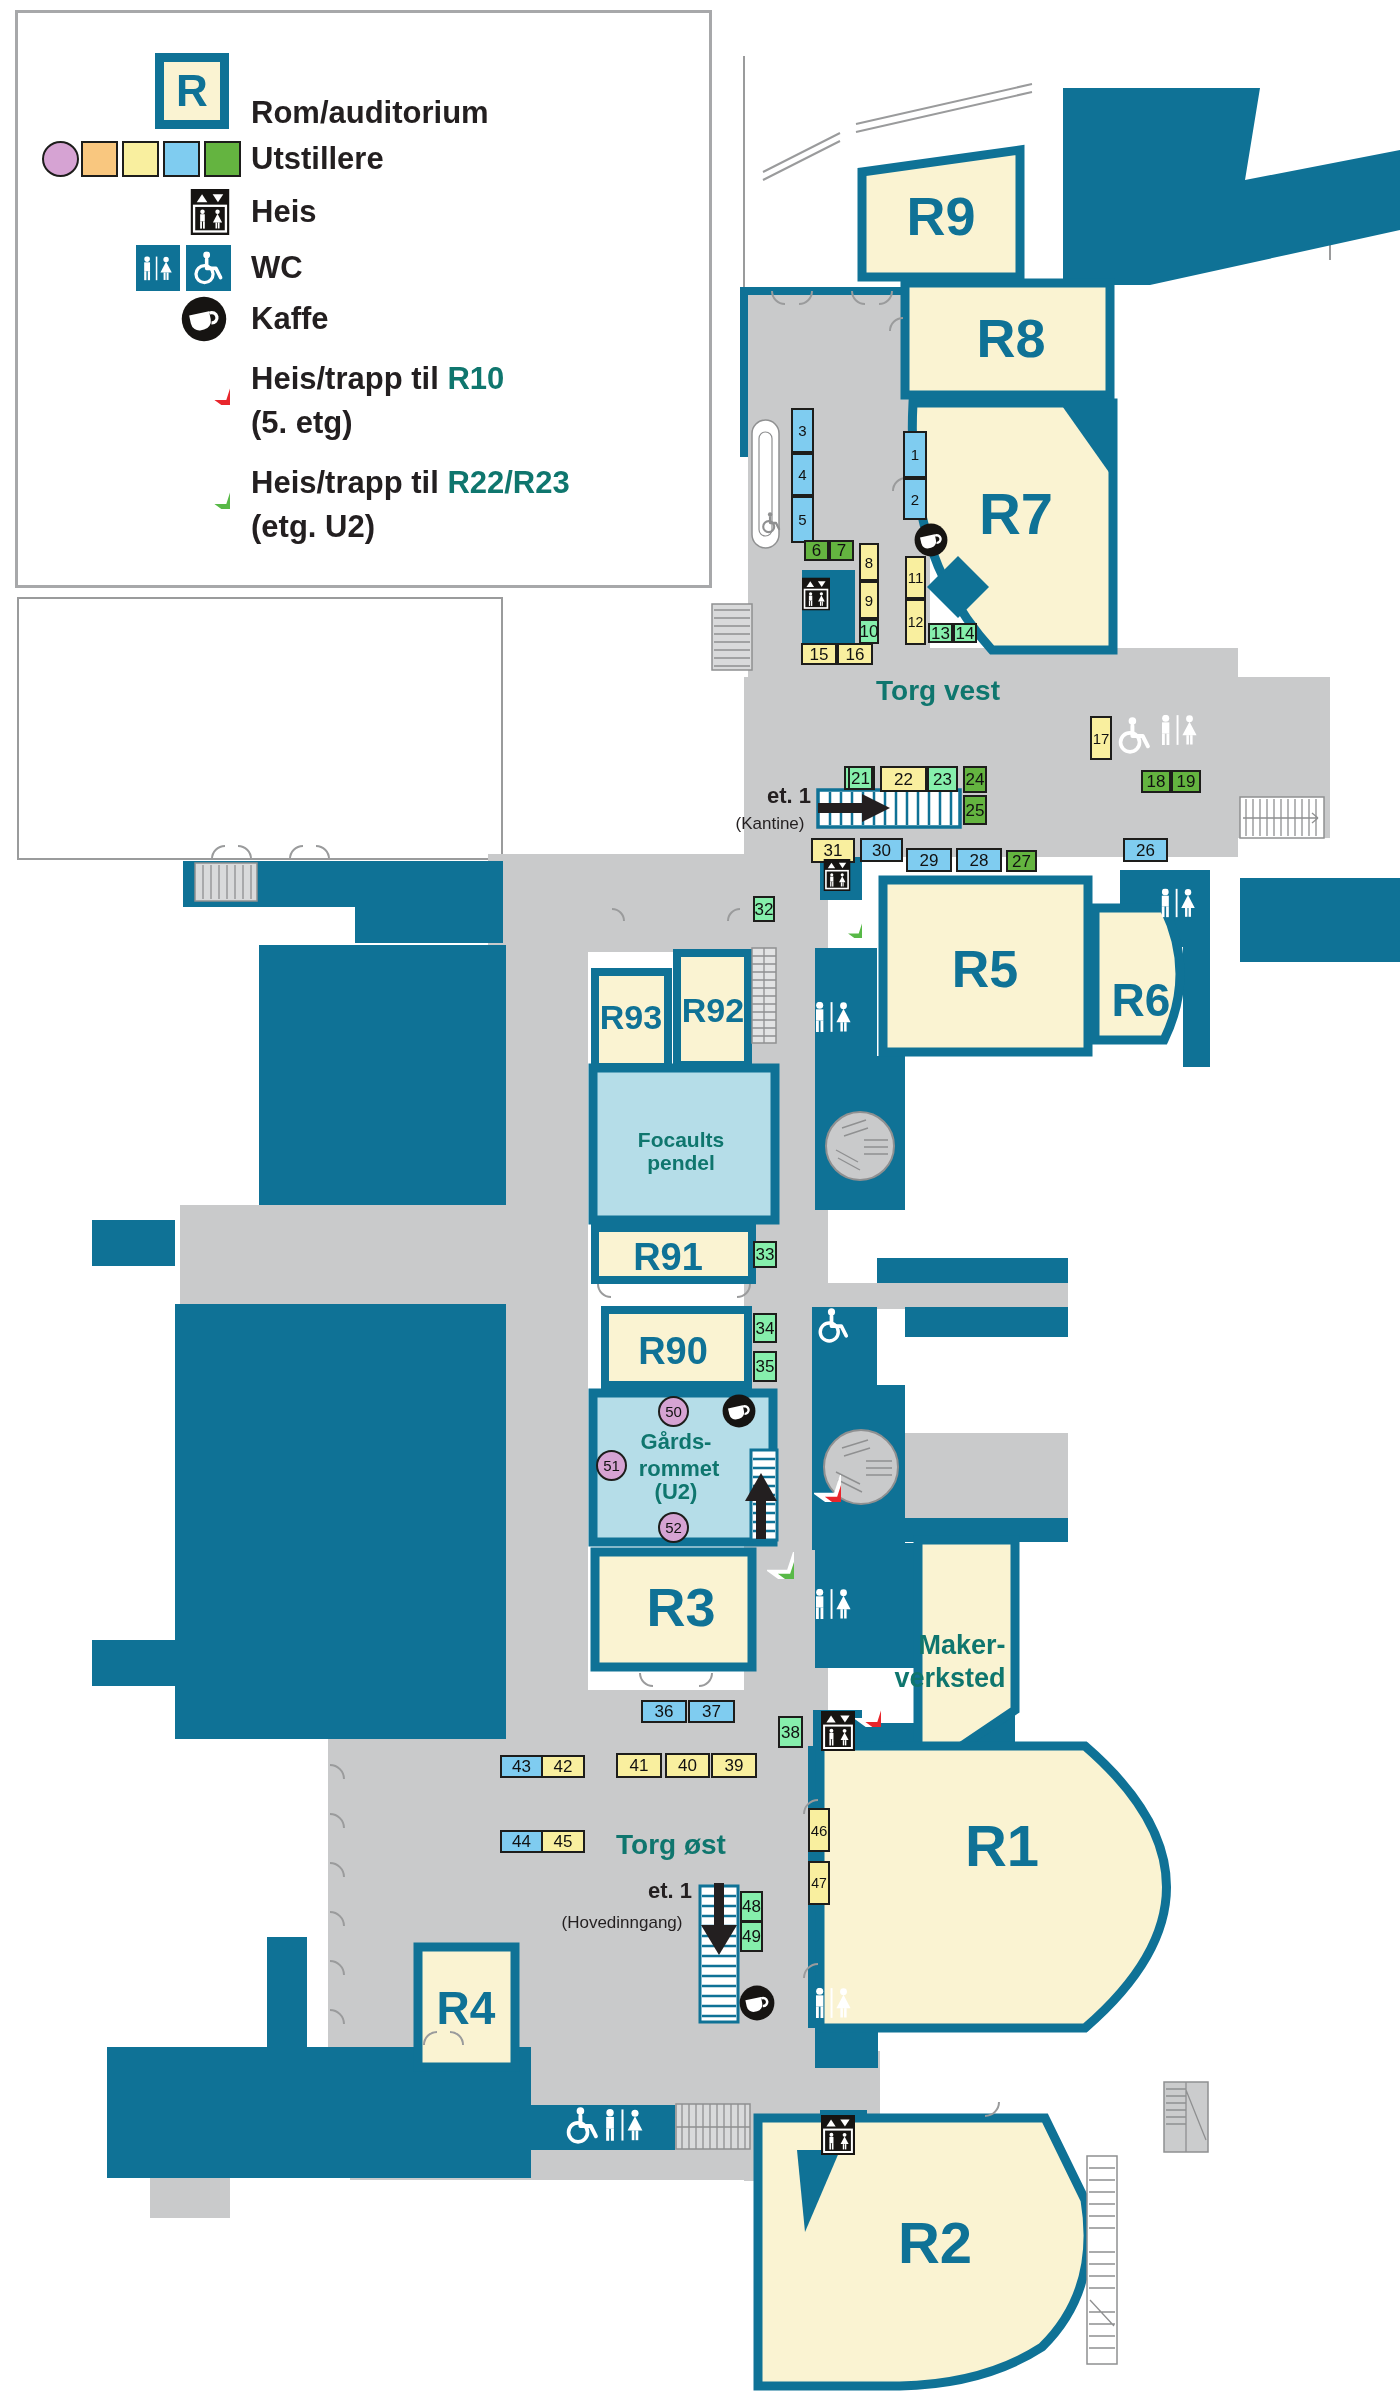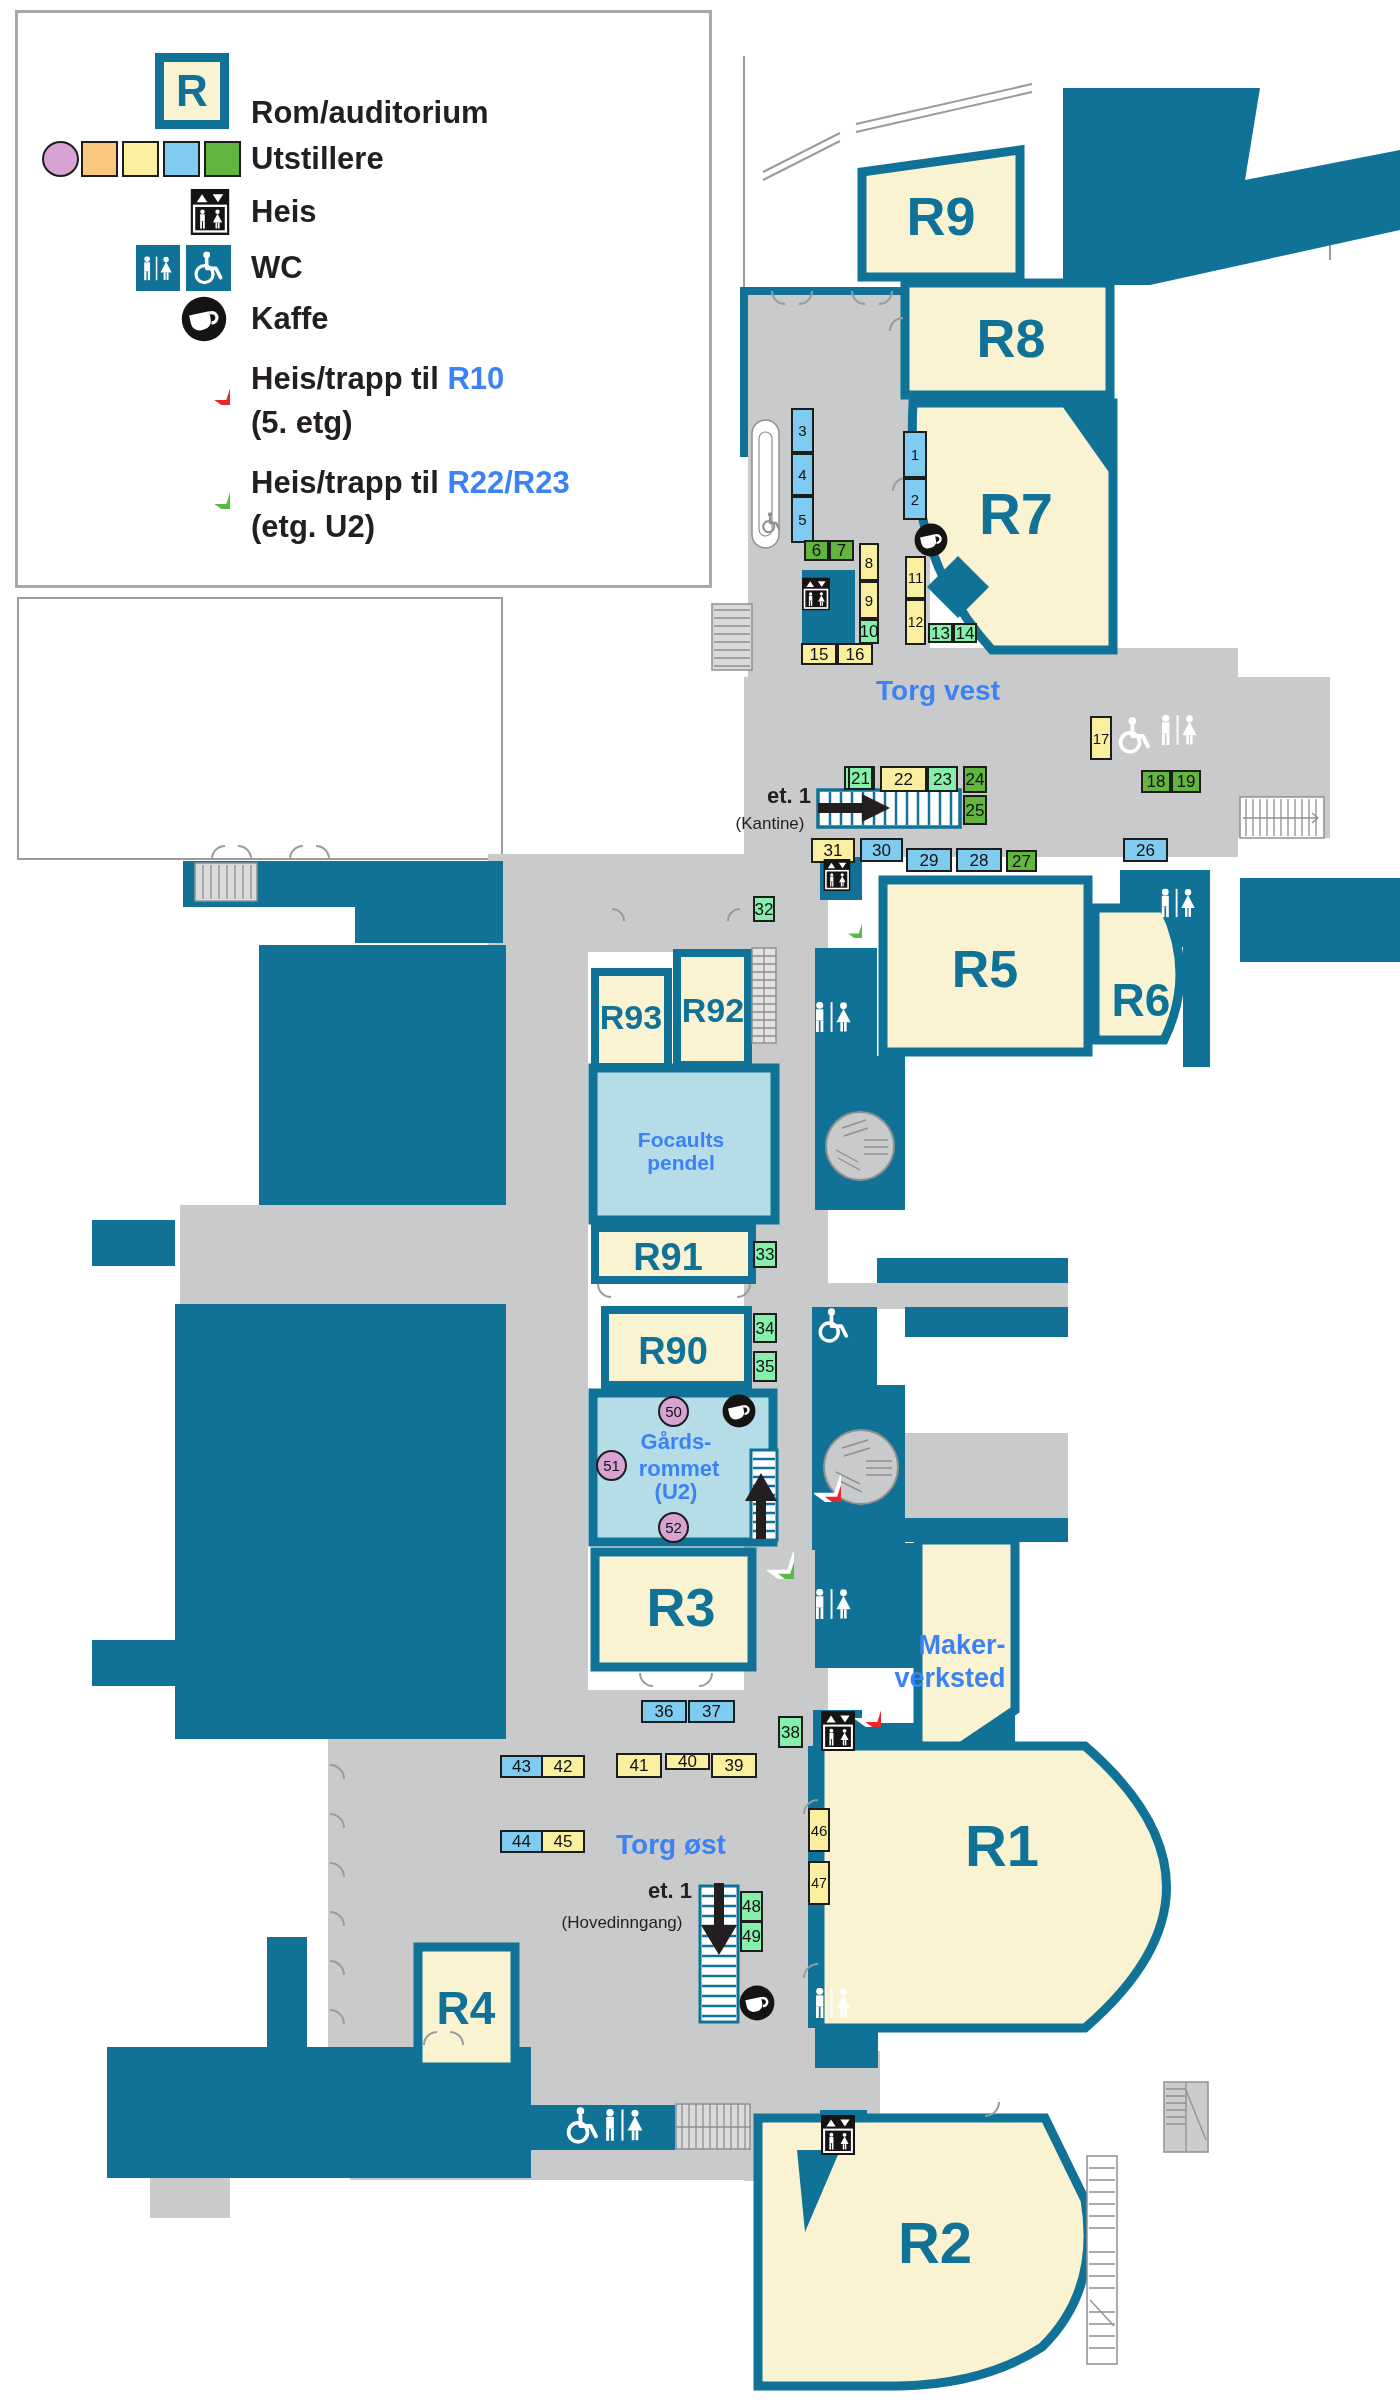--- a/index.html
+++ b/index.html
@@ -3,21 +3,21 @@
 <meta charset="utf-8">
 <style>
   html,body{margin:0;padding:0;background:#fff;}
   .stage{position:relative;width:1400px;height:2400px;background:#fff;overflow:hidden;
          font-family:"Liberation Sans",sans-serif;color:#231f20;}
   .stage svg.base{position:absolute;left:0;top:0;}
   #overlay{position:absolute;left:0;top:0;width:100%;height:100%;}
   .room-label{position:absolute;transform:translate(-50%,-50%);color:#0f7296;font-weight:bold;
               white-space:nowrap;line-height:1;}
   .maplabel{position:absolute;transform:translate(-50%,-50%);white-space:nowrap;line-height:1;}
-  .teal{color:#3b82f6;}
+  .teal{color:#0f766e;}
   .badge{position:absolute;display:flex;align-items:center;justify-content:center;box-sizing:border-box;
          border:2px solid #1d1d1b;color:#111;line-height:1;}
   .badge.circle{border-radius:50%;}
   .c-blue{background:#7fccf0}.c-yellow{background:#f9ef9f}.c-orange{background:#86efac}
   .c-green{background:#64b440}.c-pink{background:#d6a3d3}
   .icon{position:absolute;}
   .icon svg{display:block;width:100%;height:100%;}
   
   .legend{position:absolute;left:15px;top:10px;width:697px;height:578px;background:#fff;
           border:3px solid #a7a8aa;box-sizing:border-box;}
@@ -257,21 +257,21 @@
       <div class="badge c-blue" style="left: 860px; top: 838px; width: 43px; height: 24px; font-size: 17px;">30</div>
       <div class="badge c-yellow" style="left: 811px; top: 838px; width: 44px; height: 25px; font-size: 17px;">31</div>
       <div class="badge c-orange" style="left: 753px; top: 896px; width: 22px; height: 26px; font-size: 17px;">32</div>
       <div class="badge c-orange" style="left: 753px; top: 1241px; width: 24px; height: 27px; font-size: 17px;">33</div>
       <div class="badge c-orange" style="left: 753px; top: 1313px; width: 24px; height: 30px; font-size: 17px;">34</div>
       <div class="badge c-orange" style="left: 753px; top: 1351px; width: 24px; height: 31px; font-size: 17px;">35</div>
       <div class="badge c-blue" style="left: 641px; top: 1700px; width: 46px; height: 23px; font-size: 17px;">36</div>
       <div class="badge c-blue" style="left: 688px; top: 1700px; width: 47px; height: 23px; font-size: 17px;">37</div>
       <div class="badge c-orange" style="left: 778px; top: 1716px; width: 25px; height: 32px; font-size: 17px;">38</div>
       <div class="badge c-yellow" style="left: 711px; top: 1753px; width: 46px; height: 25px; font-size: 17px;">39</div>
-      <div class="badge c-yellow" style="left: 665px; top: 1753px; width: 45px; height: 17px; font-size: 17px;">40</div>
+      <div class="badge c-yellow" style="left: 665px; top: 1753px; width: 45px; height: 25px; font-size: 17px;">40</div>
       <div class="badge c-yellow" style="left: 616px; top: 1753px; width: 46px; height: 25px; font-size: 17px;">41</div>
       <div class="badge c-yellow" style="left: 541px; top: 1755px; width: 44px; height: 23px; font-size: 17px;">42</div>
       <div class="badge c-blue" style="left: 500px; top: 1755px; width: 43px; height: 23px; font-size: 17px;">43</div>
       <div class="badge c-blue" style="left: 500px; top: 1830px; width: 43px; height: 23px; font-size: 17px;">44</div>
       <div class="badge c-yellow" style="left: 541px; top: 1830px; width: 44px; height: 23px; font-size: 17px;">45</div>
       <div class="badge c-yellow" style="left: 808px; top: 1808px; width: 22px; height: 44px; font-size: 15px;">46</div>
       <div class="badge c-yellow" style="left: 808px; top: 1861px; width: 22px; height: 44px; font-size: 14px;">47</div>
       <div class="badge c-orange" style="left: 740px; top: 1891px; width: 23px; height: 31px; font-size: 17px;">48</div>
       <div class="badge c-orange" style="left: 740px; top: 1921px; width: 23px; height: 31px; font-size: 17px;">49</div>
       <div class="badge c-pink circle" style="left: 658px; top: 1396px; width: 31px; height: 31px; font-size: 15px;">50</div>

